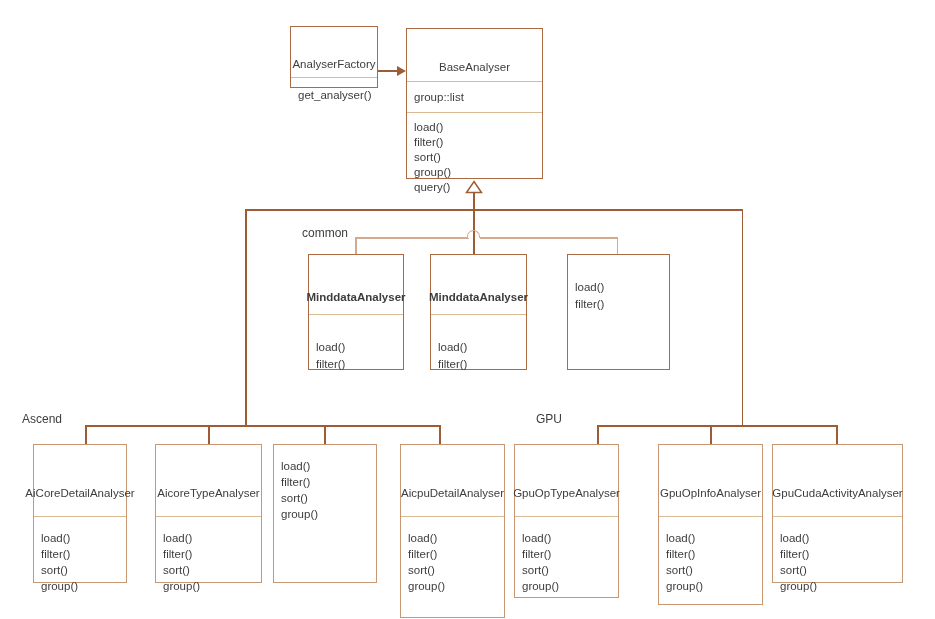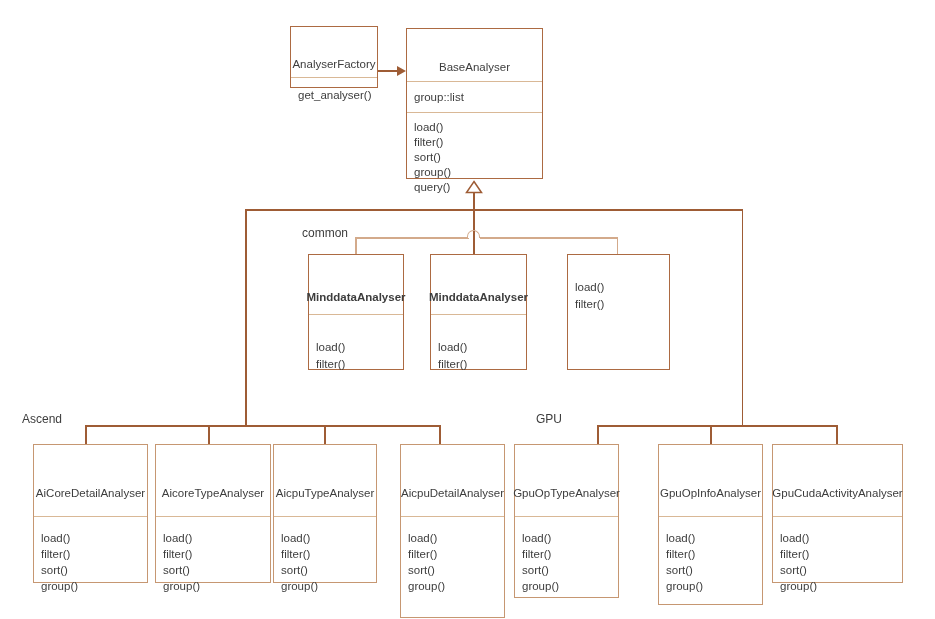--- a/index.html
+++ b/index.html
@@ -132,40 +132,39 @@
       <div class="m">filter()</div>
     </div>
   </div>
   <div class="cbox common" style="left:567px;top:254px;width:103px;height:116px">
     <div class="body">
       <div class="m">load()</div>
       <div class="m">filter()</div>
     </div>
   </div>
 
-  <div class="cbox leaf" style="left:33px;top:444px;width:115px;height:139px">
+  <div class="cbox leaf" style="left:33px;top:444px;width:94px;height:139px">
     <div class="title">AiCoreDetailAnalyser</div>
     <div class="body">
       <div class="m">load()</div>
       <div class="m">filter()</div>
       <div class="m">sort()</div>
       <div class="m">group()</div>
     </div>
   </div>
-  <div class="cbox leaf" style="left:155px;top:444px;width:116px;height:139px">
+  <div class="cbox leaf" style="left:155px;top:444px;width:107px;height:139px">
     <div class="title">AicoreTypeAnalyser</div>
     <div class="body">
       <div class="m">load()</div>
       <div class="m">filter()</div>
       <div class="m">sort()</div>
       <div class="m">group()</div>
     </div>
   </div>
   <div class="cbox leaf" style="left:273px;top:444px;width:104px;height:139px">
-    <div class="title">AicpuTypeAnalyser</div>
     <div class="body">
       <div class="m">load()</div>
       <div class="m">filter()</div>
       <div class="m">sort()</div>
       <div class="m">group()</div>
     </div>
   </div>
   <div class="cbox leaf" style="left:400px;top:444px;width:105px;height:174px">
     <div class="title">AicpuDetailAnalyser</div>
     <div class="body">

